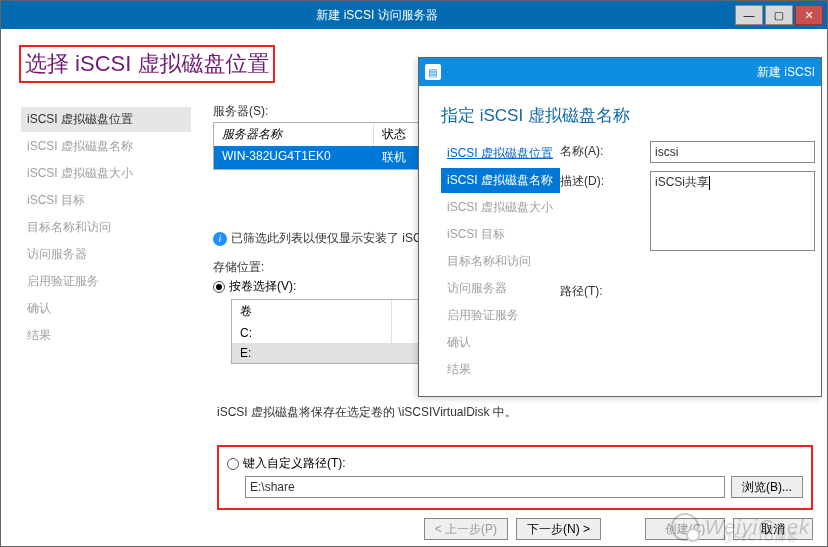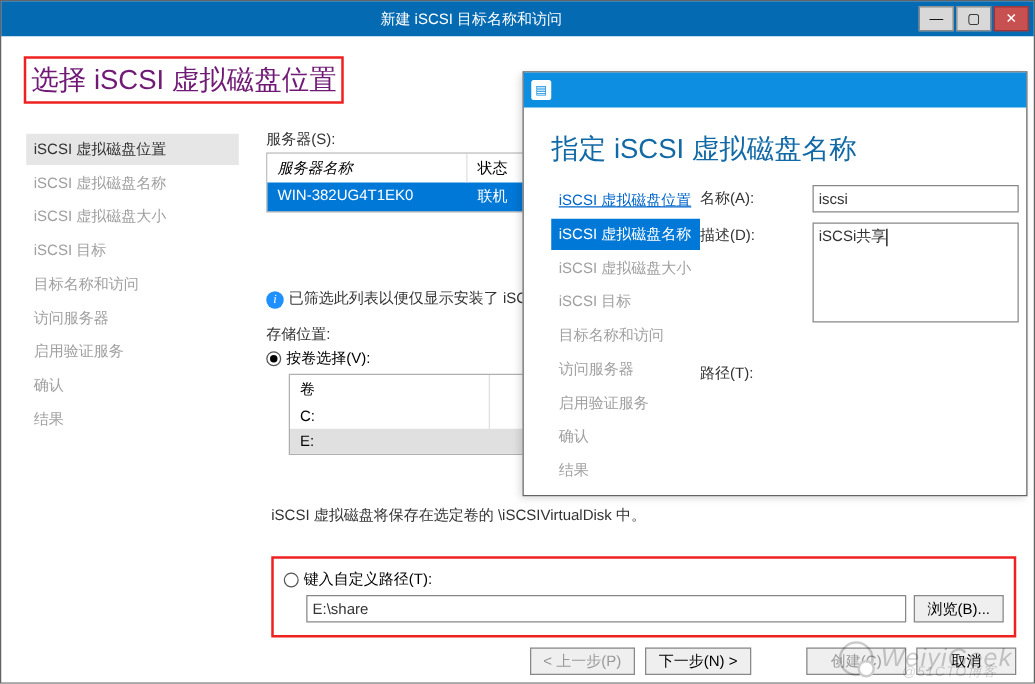--- a/index.html
+++ b/index.html
@@ -57,21 +57,21 @@
 
   .footer { position:absolute; bottom:6px; right:14px; display:flex; gap:8px; }
   .footer .btn { min-width:80px; justify-content:center; }
   .footer .btn.disabled { color:#999;margin-left:36px; }
 
   
   .sub-win { position:absolute; left:418px; top:57px; width:404px; height:340px; background:#fff; border:1px solid #646464; box-shadow: -2px 2px 6px rgba(0,0,0,0.15); }
   .sub-titlebar { height:28px; background:#0d8ee0; color:#fff; display:flex; align-items:center; padding:0 6px; font-size:12px; }
   .sub-titlebar .ticon { width:16px; height:16px; background:#fff; color:#0d8ee0; display:inline-flex; align-items:center; justify-content:center; font-size:10px; margin-right:6px; border-radius:2px; }
   .sub-titlebar .t { flex:1; text-align:right; }
-  .sub-heading { font-size:22px; color:#1169a6; margin:18px 0 14px 22px; }
+  .sub-heading { font-size:17px; color:#1169a6; margin:18px 0 14px 22px; }
   .sub-body { display:flex; padding-left:22px; }
   .sub-nav { width:150px; }
   .sub-nav .nav-item { color:#a0a0a0; padding:4px 6px; margin-bottom:2px; }
   .sub-nav .nav-item.link { color:#0066cc; text-decoration:underline; cursor:pointer; }
   .sub-nav .nav-item.active { background:#0078d7; color:#fff; text-decoration:none; }
   .sub-form { flex:1; padding-right:6px; }
   .form-row { display:flex; margin-bottom:8px;gap:32px; }
   .form-row label { width:58px; font-size:12px; color:#333; padding-top:2px; }
   .form-row .text-input { flex:1; }
   .form-row.top label { align-self:flex-start; }
@@ -83,21 +83,21 @@
   .wmicon { width:28px; height:28px; border:2px solid rgba(0,0,0,0.2); border-radius:50%; position:relative; }
   .wmicon::after { content:""; position:absolute; right:-3px; bottom:-3px; width:10px; height:10px; border:2px solid rgba(0,0,0,0.2); border-radius:50%; background:#fff; }
   .sublabel { position:absolute; right:12px; bottom:-4px; font-size:11px; color:rgba(0,0,0,0.18); }
 </style>
 </head>
 <body>
 
 <div class="main-win">
   <div class="titlebar">
     <span style="width:16px;display:inline-block"></span>
-    <span class="title">新建 iSCSI 目标名称和访问</span>
+    <span class="title">新建 iSCSI 访问服务器</span>
     <div class="winbtns">
       <span class="winbtn">—</span>
       <span class="winbtn">▢</span>
       <span class="winbtn close">✕</span>
     </div>
   </div>
 
   <div class="heading-zone">
     <div class="heading">选择 iSCSI 虚拟磁盘位置</div>
   </div>
@@ -170,20 +170,21 @@
     <span class="btn disabled">&lt; 上一步(P)</span>
     <span class="btn">下一步(N) &gt;</span>
     <span class="btn disabled">创建(C)</span>
     <span class="btn">取消</span>
   </div>
 </div>
 
 <div class="sub-win">
   <div class="sub-titlebar">
     <span class="ticon">▤</span>
+    <span class="t">新建 iSCSI</span>
   </div>
   <div class="sub-heading">指定 iSCSI 虚拟磁盘名称</div>
   <div class="sub-body">
     <div class="sub-nav">
       <div class="nav-item link">iSCSI 虚拟磁盘位置</div>
       <div class="nav-item active">iSCSI 虚拟磁盘名称</div>
       <div class="nav-item">iSCSI 虚拟磁盘大小</div>
       <div class="nav-item">iSCSI 目标</div>
       <div class="nav-item">目标名称和访问</div>
       <div class="nav-item">访问服务器</div>

